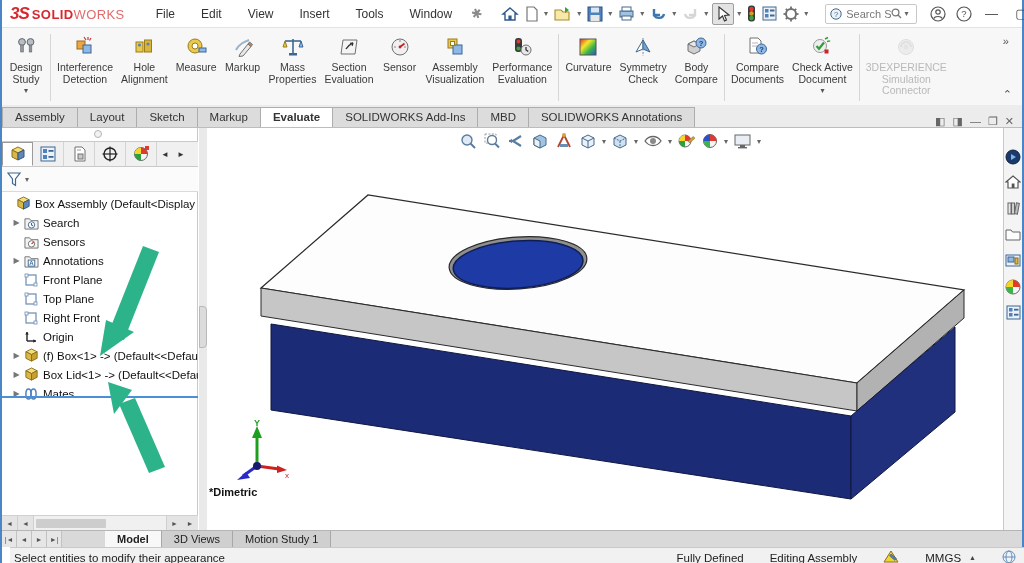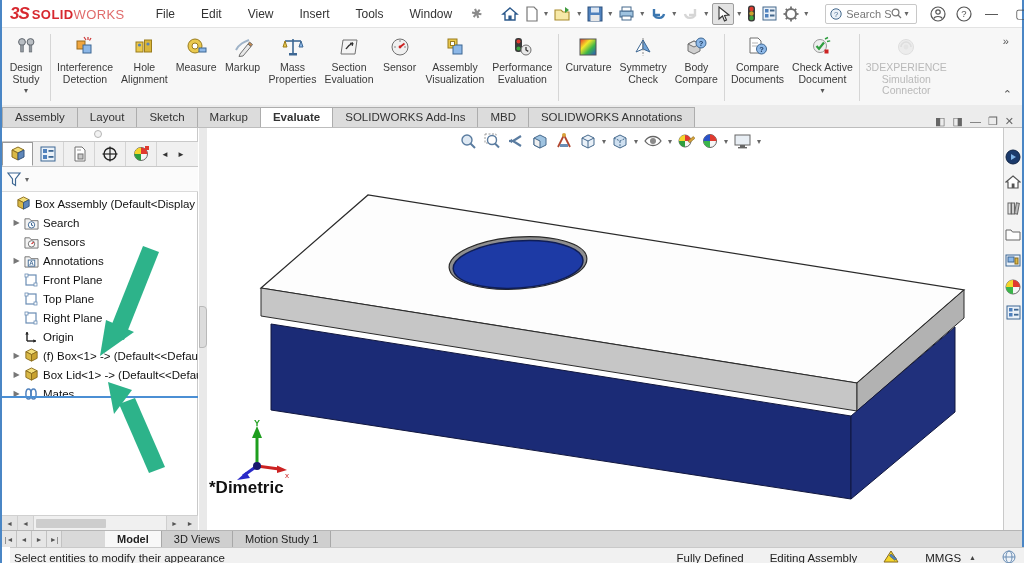--- a/index.html
+++ b/index.html
@@ -88,21 +88,21 @@
   
   .splitter { position:absolute; left:197px; top:0; width:8px; height:402px; background:#e9e9e9; }
   .split-handle { position:absolute; left:0px; top:178px; width:8px; height:42px; background:#dcdcdc;
                   border:1px solid #b9b9b9; border-radius:0 4px 4px 0; }
 
   
   .viewport { position:absolute; left:205px; top:0; width:800px; height:402px; background:#fff; overflow:hidden; }
   .hud { position:absolute; left:250px; top:3px; display:flex; align-items:center; gap:2px; }
   .hudbtn { display:flex; align-items:center; padding:1px 2px; }
   .hud .dd { margin:0 1px; }
-  .orient-label { position:absolute; left:2px; bottom:32px; font-size:17px; font-weight:bold; color:#111; }
+  .orient-label { position:absolute; left:2px; bottom:32px; font-size:11px; font-weight:bold; color:#111; }
 
   
   .taskpane { position:absolute; right:0; top:0; width:19px; height:402px; background:#f4f4f4;
               border-left:1px solid #c9c9c9; display:flex; flex-direction:column; align-items:center;
               padding-top:20px; gap:9px; }
   .tpicon { width:17px; height:17px; display:flex; align-items:center; justify-content:center; }
 
   
   .arrows-overlay { position:absolute; left:0; top:0; width:205px; height:402px; pointer-events:none; }
 
@@ -635,21 +635,21 @@
         </div>
         <div class="trow lvl1">
           <span class="caret"></span>
           <span class="ticon">
             <svg width="14" height="14" viewBox="0 0 14 14">
                 <rect x="2" y="2" width="10" height="10" fill="none" stroke="#6a8db4" stroke-width="1.2"></rect>
                 <rect x="1" y="1" width="3" height="3" fill="#fff" stroke="#6a8db4" stroke-width=".8"></rect>
                 <rect x="10" y="10" width="3" height="3" fill="#fff" stroke="#6a8db4" stroke-width=".8"></rect>
               </svg>
           </span>
-          <span class="tlabel">Right Plane</span>
+          <span class="tlabel">Right Front</span>
         </div>
         <div class="trow lvl1">
           <span class="caret"></span>
           <span class="ticon">
             <svg width="14" height="14" viewBox="0 0 14 14">
                 <line x1="3" y1="2" x2="3" y2="11" stroke="#222" stroke-width="1.4"></line>
                 <line x1="3" y1="11" x2="12" y2="11" stroke="#222" stroke-width="1.4"></line>
                 <path d="M3 2 l-1.8 2.6 h3.6 Z" fill="#222"></path>
                 <path d="M12 11 l-2.6 -1.8 v3.6 Z" fill="#222"></path>
               </svg>

